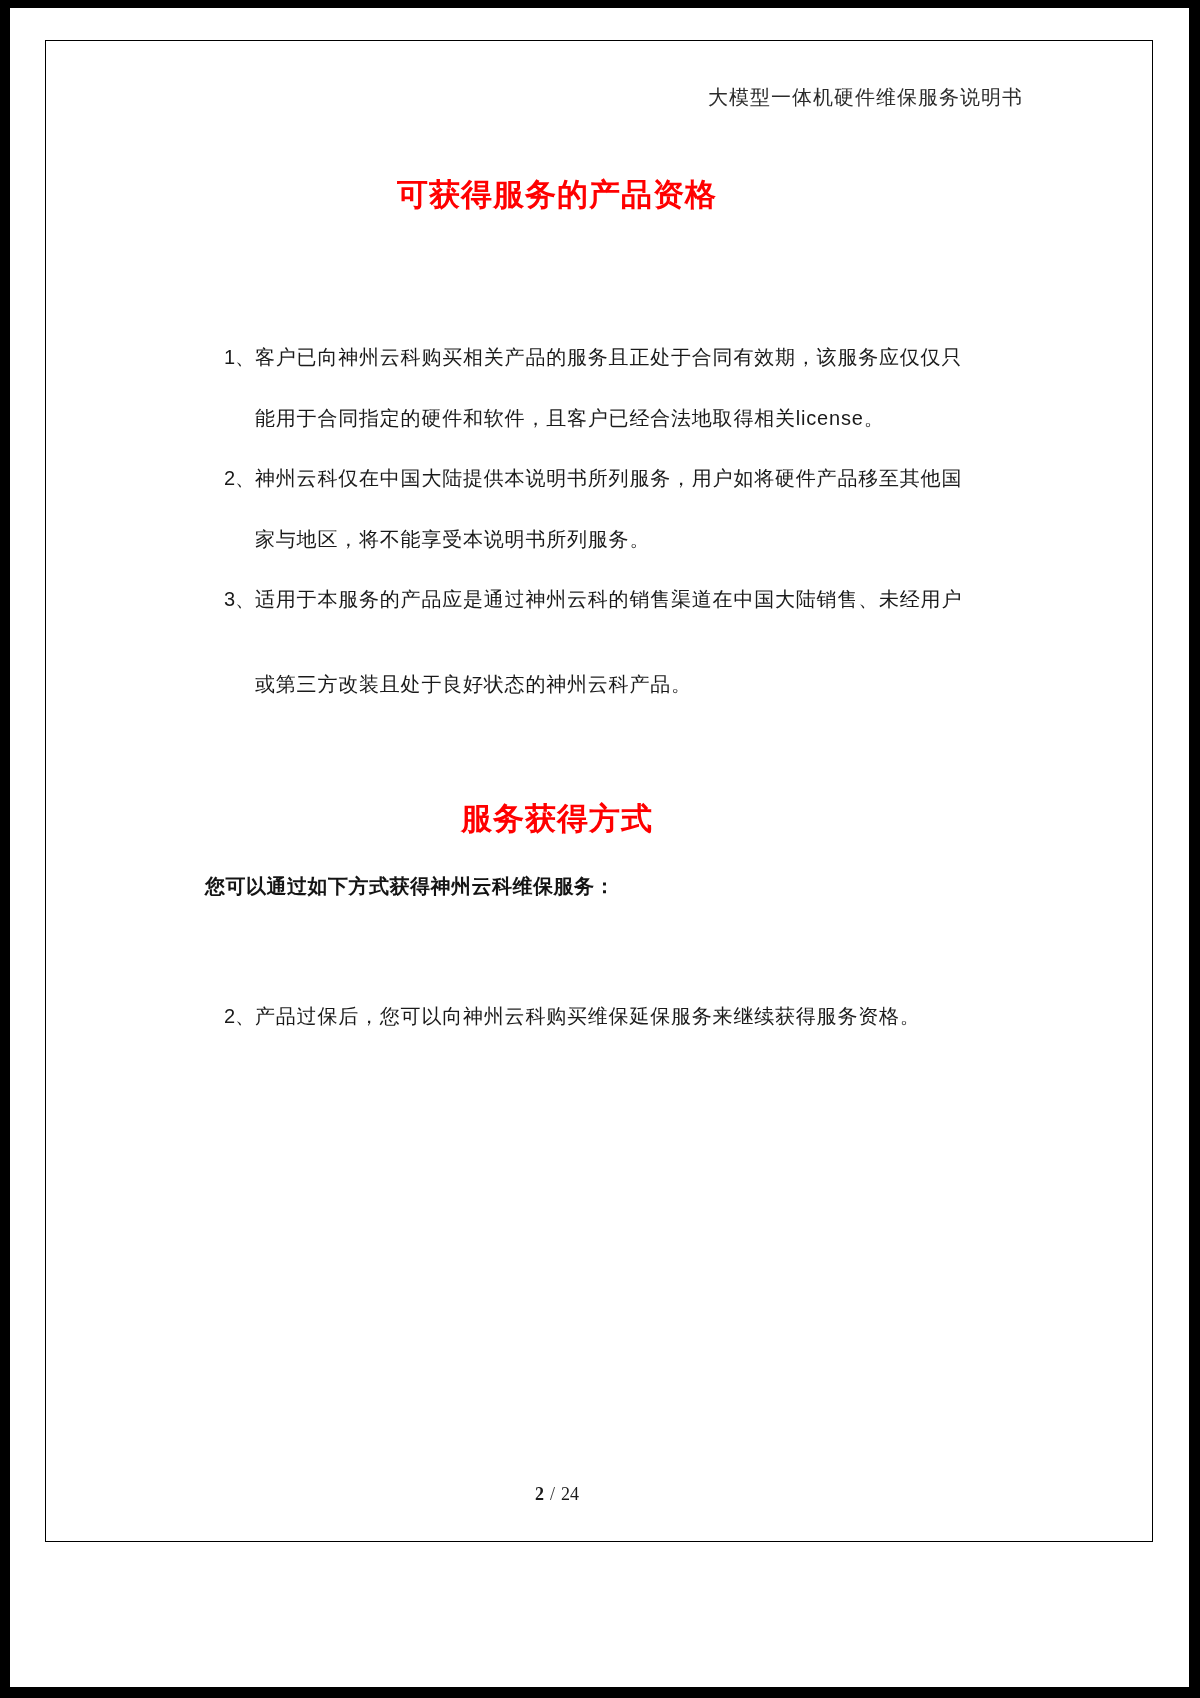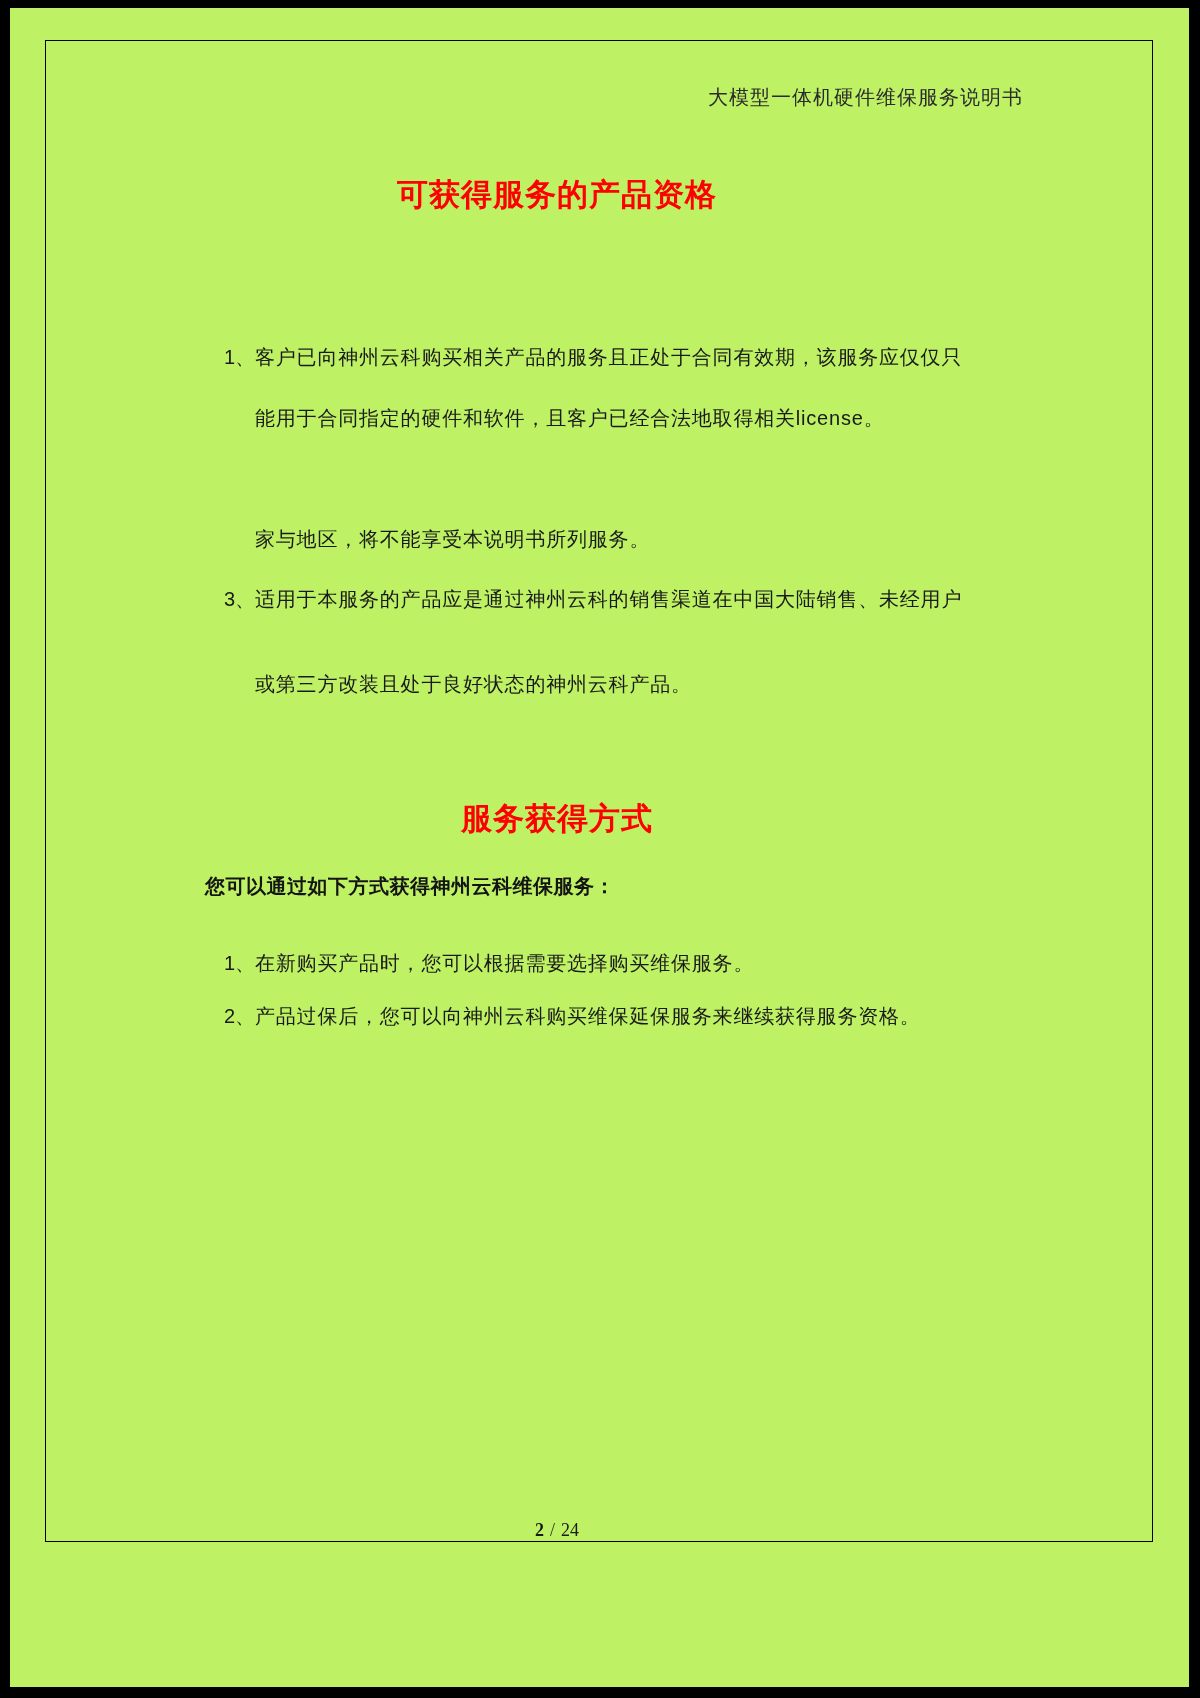--- a/index.html
+++ b/index.html
@@ -1,19 +1,19 @@
 <!DOCTYPE html>
 <html><head>
 <meta charset="utf-8">
 <style>
   html,body{margin:0;padding:0;background:#888;}
   .page{
     position:relative;
     width:1200px;height:1698px;
-    background:#bef264;
+    background:#ffffff;
     font-family:"Liberation Sans","DejaVu Sans",sans-serif;
     overflow:hidden;
   }
   .bar{position:absolute;background:#000000;}
   .bar-top{left:0;top:0;width:1200px;height:8px;}
   .bar-left{left:0;top:0;width:10px;height:1698px;}
   .bar-right{left:1189px;top:0;width:11px;height:1698px;}
   .bar-bottom{left:0;top:1687px;width:1200px;height:11px;}
   .inner-border{
     position:absolute;left:45px;top:40px;width:1108px;height:1502px;
@@ -38,21 +38,21 @@
   .intro-2{top:873px;}
   .li{
     position:absolute;left:205px;
     font-size:20px;color:#1a1a1a;letter-spacing:0.8px;white-space:nowrap;text-align:right;
   }
   .li .num{display:inline-block;width:50px;letter-spacing:0;}
   .li.cont{left:255px;}
   .footer{
     position:absolute;top:1484px;left:0;width:1114px;text-align:center;
     font-family:"Liberation Serif","DejaVu Serif",serif;
-    font-size:18px;color:#1a1a1a;margin-top:36px;
+    font-size:18px;color:#1a1a1a;
   }
   .footer .fp{font-weight:700;}
   .footer .sep{padding:0 6px;color:#333;}
 </style>
 </head>
 <body>
 
 <div class="page">
 
   <div class="bar bar-top"></div>
@@ -65,37 +65,37 @@
 
   <div class="red-title title-1">可获得服务的产品资格</div>
 
   <div class="li" style="top:344px">
     <span class="num">1、</span><span class="txt">客户已向神州云科购买相关产品的服务且正处于合同有效期，该服务应仅仅只</span>
   </div>
   <div class="li cont" style="top:405px">
     <span class="txt">能用于合同指定的硬件和软件，且客户已经合法地取得相关license。</span>
   </div>
 
+  <div class="li" style="top:465px">
+    <span class="num">2、</span><span class="txt">神州云科仅在中国大陆提供本说明书所列服务，用户如将硬件产品移至其他国</span>
+  </div>
   <div class="li cont" style="top:526px">
     <span class="txt">家与地区，将不能享受本说明书所列服务。</span>
   </div>
 
   <div class="li" style="top:586px">
     <span class="num">3、</span><span class="txt">适用于本服务的产品应是通过神州云科的销售渠道在中国大陆销售、未经用户</span>
   </div>
   <div class="li cont" style="top:671px">
     <span class="txt">或第三方改装且处于良好状态的神州云科产品。</span>
   </div>
 
   <div class="red-title title-2">服务获得方式</div>
   <div class="intro intro-2">您可以通过如下方式获得神州云科维保服务：</div>
 
-  <div class="li" style="top:950px">
-    <span class="num">1、</span><span class="txt">在新购买产品时，您可以根据需要选择购买维保服务。</span>
-  </div>
   <div class="li" style="top:1003px">
     <span class="num">2、</span><span class="txt">产品过保后，您可以向神州云科购买维保延保服务来继续获得服务资格。</span>
   </div>
 
   <div class="footer">
     <span class="fp">2</span><span class="sep">/</span><span>24</span>
   </div>
 
 </div>
 

